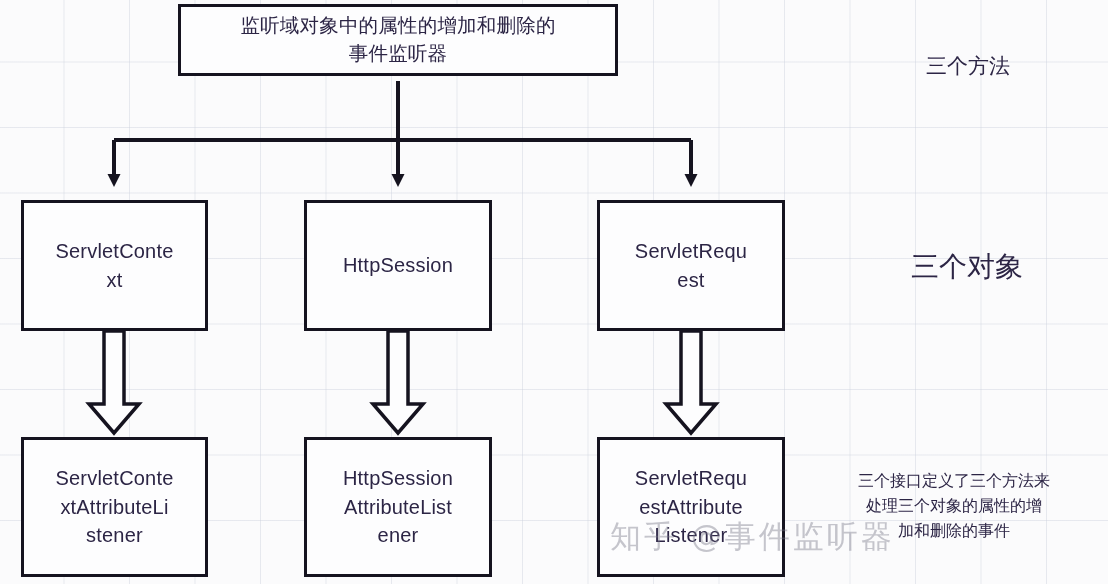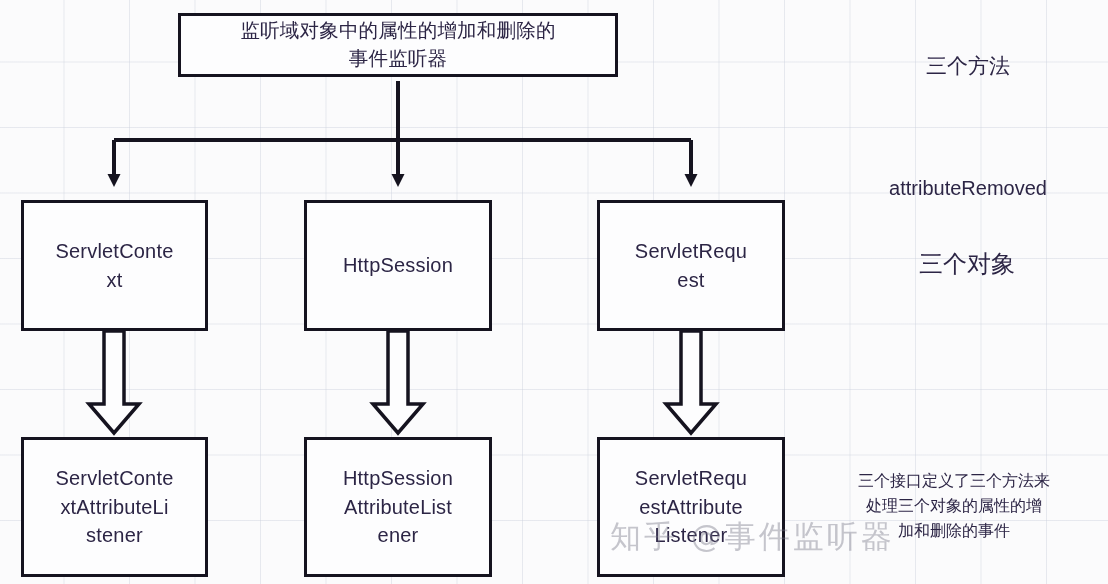--- a/index.html
+++ b/index.html
@@ -52,21 +52,21 @@
     left:832px;top:20px;width:272px;
     font-size:20px;
   }
   #note-methods .m-title{
     font-size:21px;
     display:block;
     margin-bottom:1px;
   }
   #note-objects{
     left:852px;top:246px;width:230px;
-    font-size:24px;
+    font-size:28px;
   }
   #note-interfaces{
     left:806px;top:444px;width:296px;
     font-size:16px;
     line-height:1.55;
     margin-top:25px;
   }
   svg#wires{
     position:absolute;left:0;top:0;
     width:1108px;height:584px;
@@ -101,21 +101,21 @@
 
     <path d="M114,140 L114,176" stroke="#15131f" stroke-width="4" fill="none" marker-end="url(#solidArrow)"></path>
     <path d="M398,140 L398,176" stroke="#15131f" stroke-width="4" fill="none" marker-end="url(#solidArrow)"></path>
     <path d="M691,140 L691,176" stroke="#15131f" stroke-width="4" fill="none" marker-end="url(#solidArrow)"></path>
 
     <path d="M104,331 L124,331 L124,404 L139,404 L114,433 L89,404 L104,404 Z" fill="#fdfdfe" stroke="#15131f" stroke-width="3.5" stroke-linejoin="miter"></path>
     <path d="M388,331 L408,331 L408,404 L423,404 L398,433 L373,404 L388,404 Z" fill="#fdfdfe" stroke="#15131f" stroke-width="3.5" stroke-linejoin="miter"></path>
     <path d="M681,331 L701,331 L701,404 L716,404 L691,433 L666,404 L681,404 Z" fill="#fdfdfe" stroke="#15131f" stroke-width="3.5" stroke-linejoin="miter"></path>
   </svg>
 
-  <div class="node cjk" id="title-box" style="left:178px;top:13px;width:440px;height:64px;">监听域对象中的属性的增加和删除的
+  <div class="node cjk" id="title-box" style="left:178px;top:4px;width:440px;height:72px;">监听域对象中的属性的增加和删除的
 事件监听器</div>
 
   <div class="node latin" style="left:21px;top:200px;width:187px;height:131px;">ServletConte
 xt</div>
   <div class="node latin" style="left:304px;top:200px;width:188px;height:131px;">HttpSession</div>
   <div class="node latin" style="left:597px;top:200px;width:188px;height:131px;">ServletRequ
 est</div>
 
   <div class="node latin" style="left:21px;top:437px;width:187px;height:140px;">ServletConte
 xtAttributeLi
@@ -123,21 +123,21 @@
   <div class="node latin" style="left:304px;top:437px;width:188px;height:140px;">HttpSession
 AttributeList
 ener</div>
   <div class="node latin" style="left:597px;top:437px;width:188px;height:140px;">ServletRequ
 estAttribute
 Listener</div>
 
   <div class="note" id="note-methods">
     <span class="m-title">三个方法</span>
     <br>
-    <span>attributeRemoved</span><br>
+    <br>
   </div>
 
   <div class="note" id="note-objects">三个对象</div>
 
   <div class="note" id="note-interfaces">三个接口定义了三个方法来
 处理三个对象的属性的增
 加和删除的事件</div>
 
   <div class="watermark">知乎 @事件监听器</div>
 

